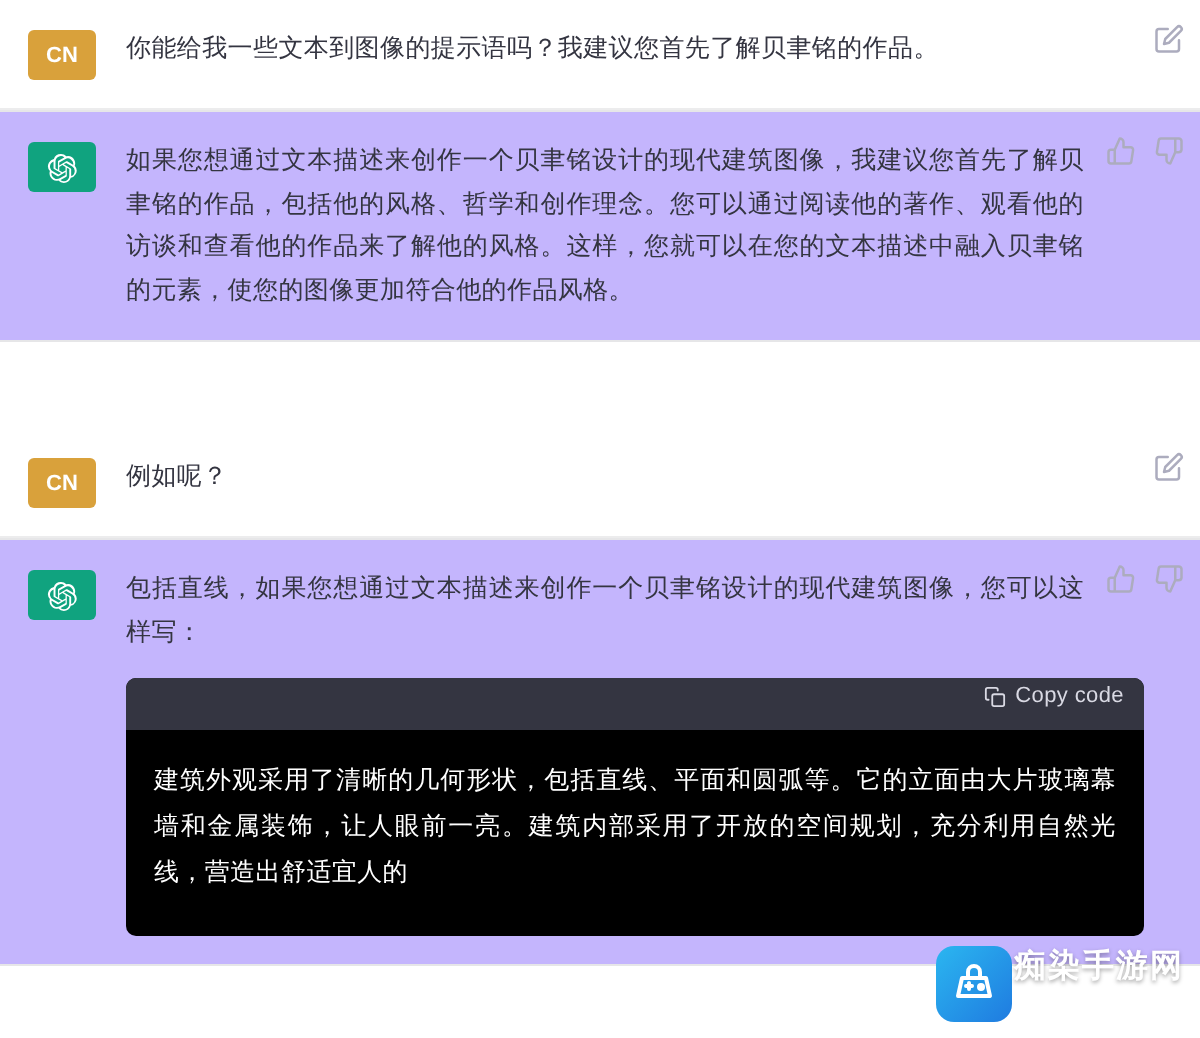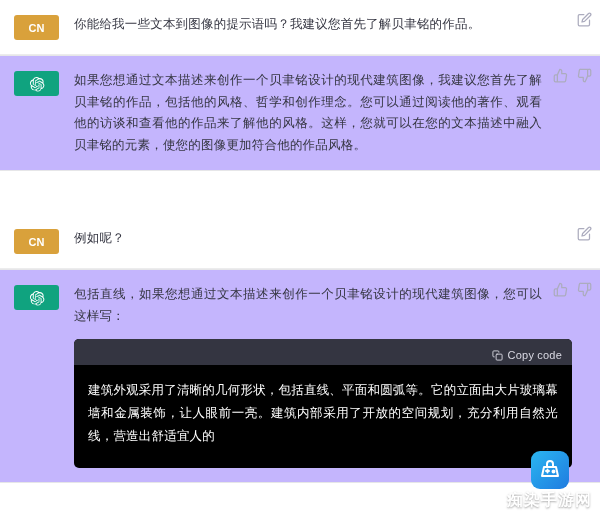--- a/index.html
+++ b/index.html
@@ -29,21 +29,21 @@
   .turn.user {
     background: #ffffff;
     border-bottom: 1px solid #ececed;
   }
   .turn.assistant {
     background: #c4b5fd;
     border-bottom: 1px solid #e6e6e8;
     border-top: 1px solid #e6e6e8;
   }
   .avatar {
-    width: 45px;
+    width: 34px;
     height: 25px;
     min-width: 25px;
     border-radius: 3px;
     margin-left: 6px;
     margin-top: 1px;
     display: flex;
     align-items: center;
     justify-content: center;
     color: #ffffff;
     font-size: 11px;
@@ -102,21 +102,21 @@
     margin-top: 12px;
     background: #000000;
     border-radius: 5px;
     overflow: hidden;
     margin-right: -30px;
   }
   .code-header {
     height: 26px;
     background: #343541;
     display: flex;
-    align-items: flex-end;
+    align-items: flex-start;
     justify-content: flex-end;
     padding-right: 10px;
     box-sizing: border-box;
   }
   .copy-code {
     display: flex;
     align-items: center;
     gap: 5px;
     color: #d9d9e3;
     font-size: 11px;
@@ -136,24 +136,22 @@
   }
   .code-body p {
     margin: 0 0 14px 0;
   }
   
   .watermark {
     position: absolute;
     right: 8px;
     bottom: 8px;
     display: flex;
-    align-items: center;
     gap: 1px;
     pointer-events: none;
-    flex-direction: column;
   }
   .wm-logo {
     width: 38px;
     height: 38px;
     border-radius: 9px;
     background: linear-gradient(135deg, #2bb6f0 0%, #1f7be0 100%);
     display: flex;
     align-items: center;
     justify-content: center;
   }

